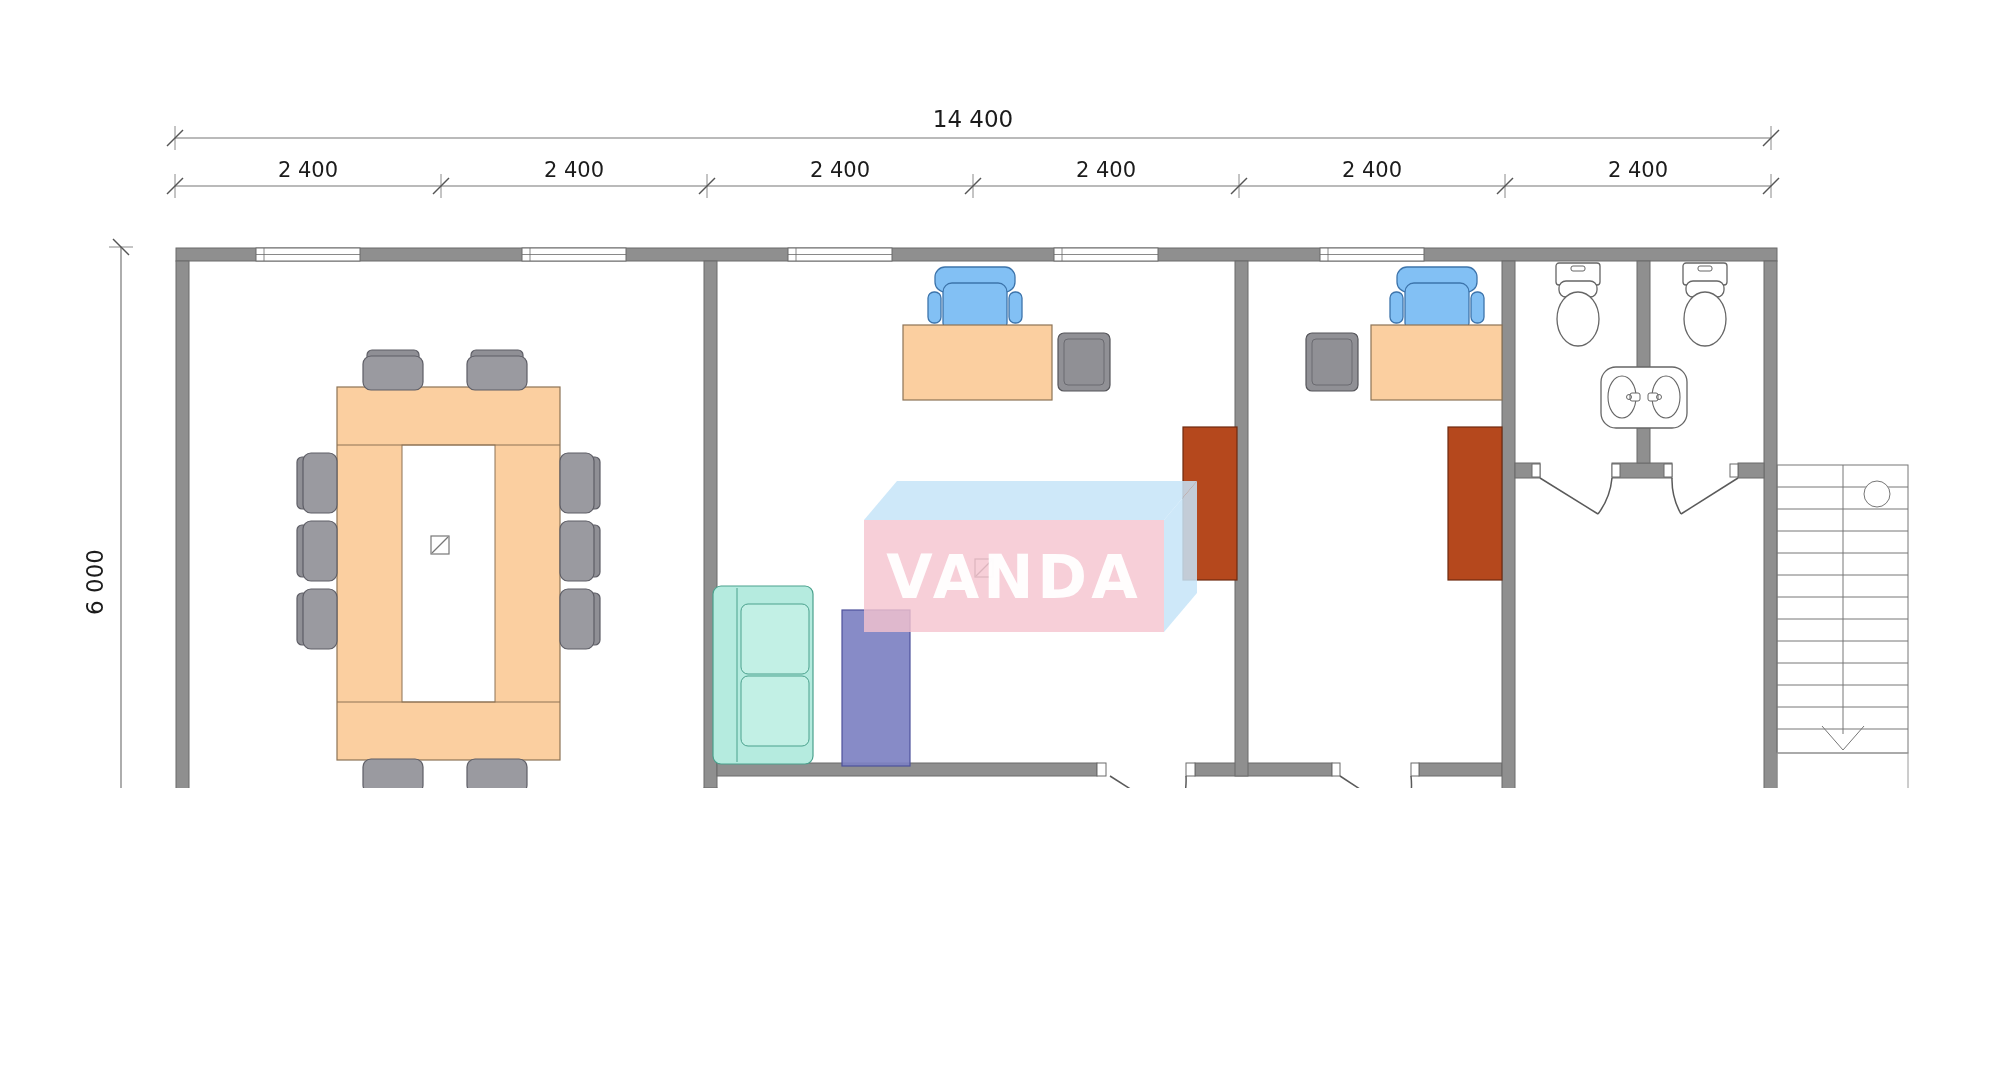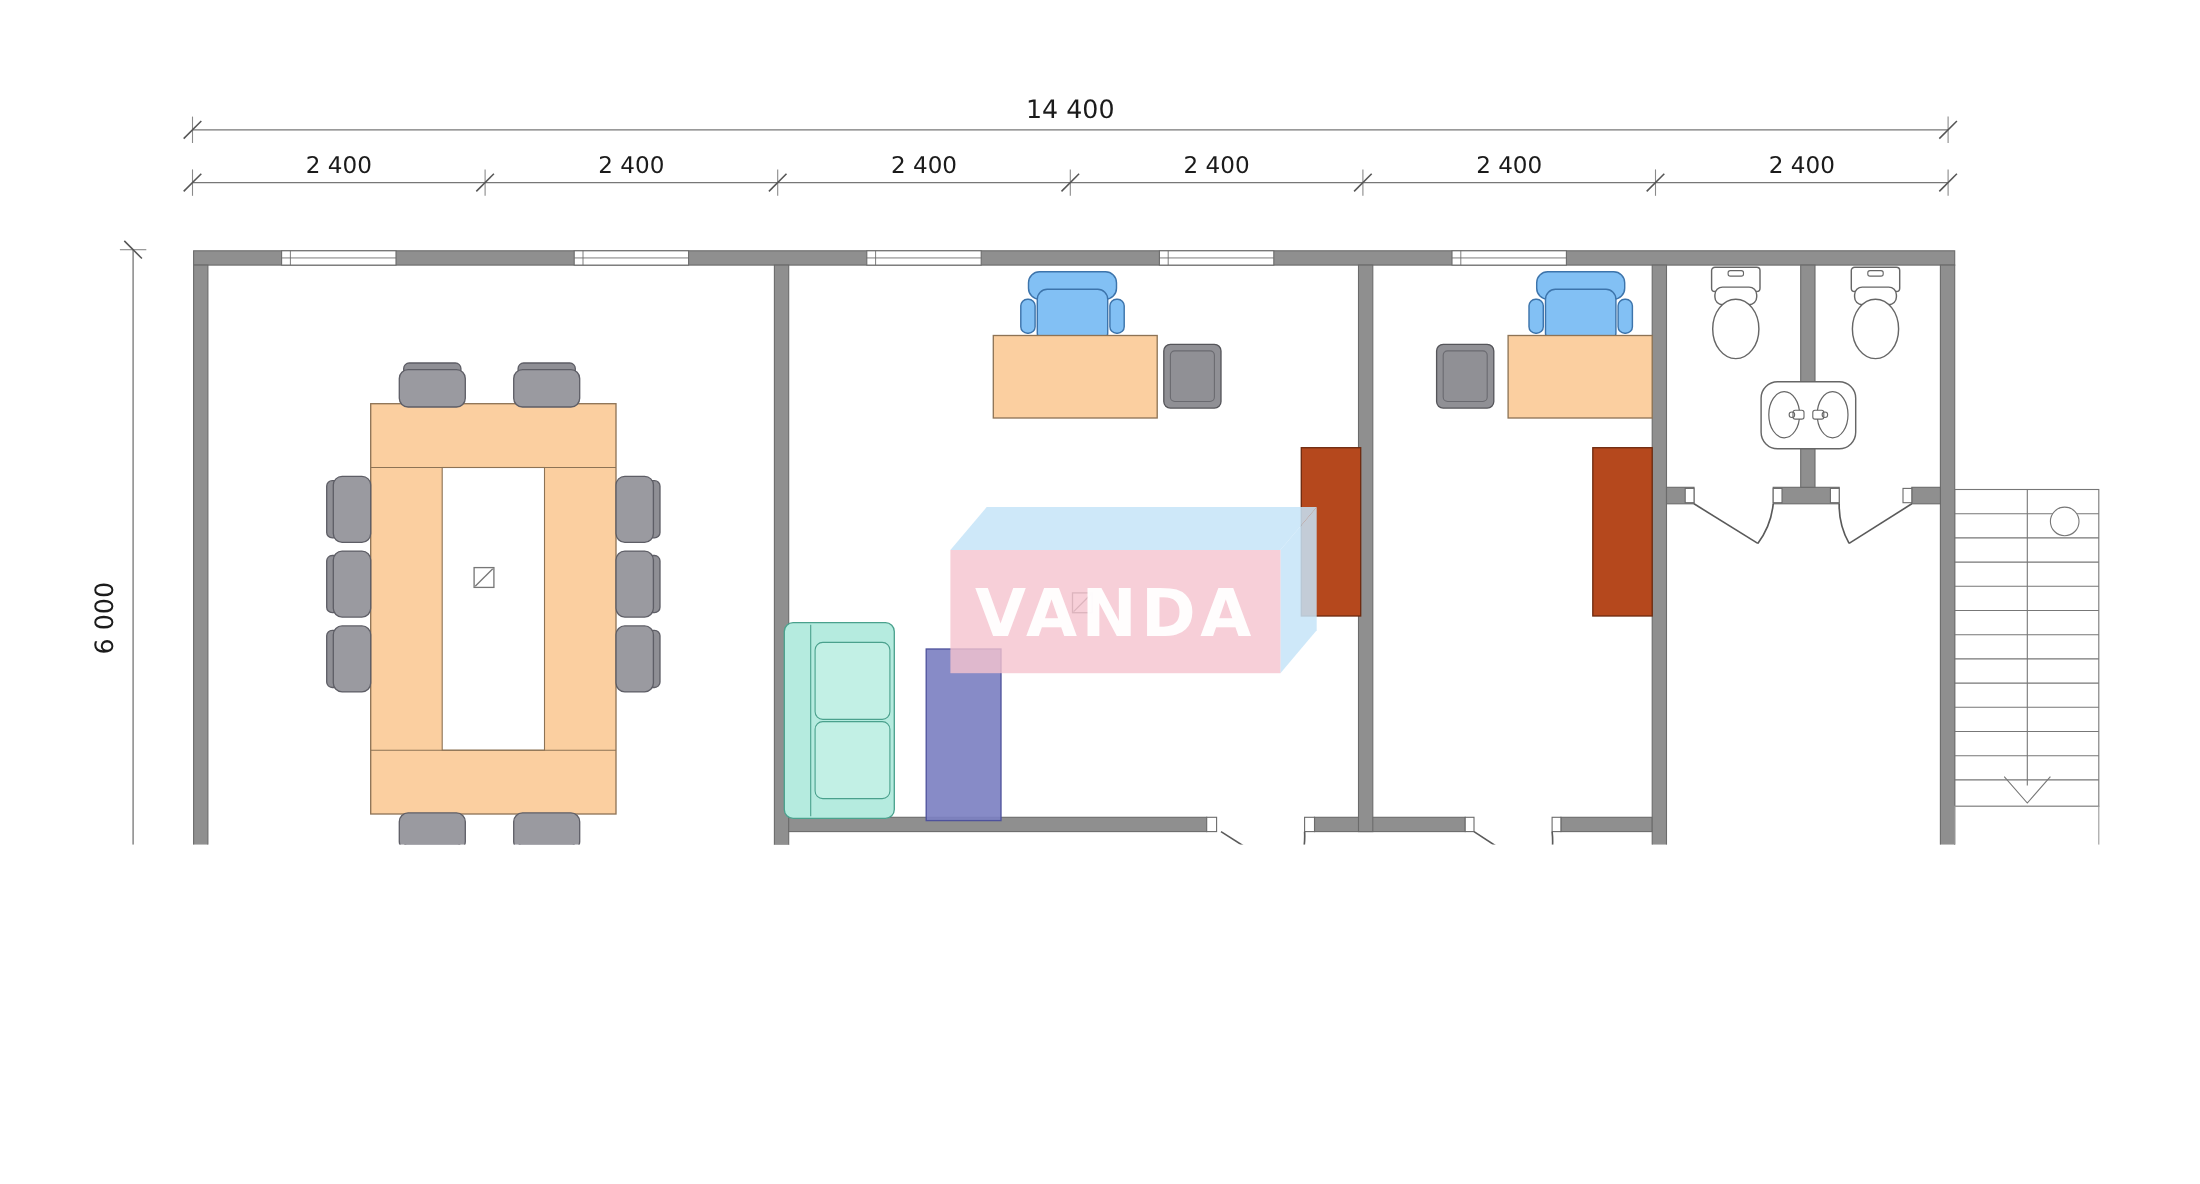--- a/index.html
+++ b/index.html
@@ -1,17 +1,17 @@
 <!DOCTYPE html>
 <html><head>
 <meta charset="utf-8">
 <style>
   html,body{margin:0;padding:0;background:#ffffff;}
   #stage{position:relative;width:2000px;height:768px;background:#ffffff;overflow:hidden;
-         font-family:"DejaVu Sans","Liberation Sans",sans-serif;}
+         font-family:"DejaVu Sans","Liberation Sans",sans-serif;margin-top:20px;}
   svg{display:block}
   .dimtxt{font-family:"DejaVu Sans","Liberation Sans",sans-serif;font-size:23px;fill:#1b1b1b;}
   .dimtxt.seg{font-size:21px;}
   .wmtxt{font-family:"DejaVu Sans","Liberation Sans",sans-serif;font-weight:bold;
          font-size:60px;fill:#ffffff;letter-spacing:4px;}
 </style>
 </head>
 <body>
 
 <div id="stage">

